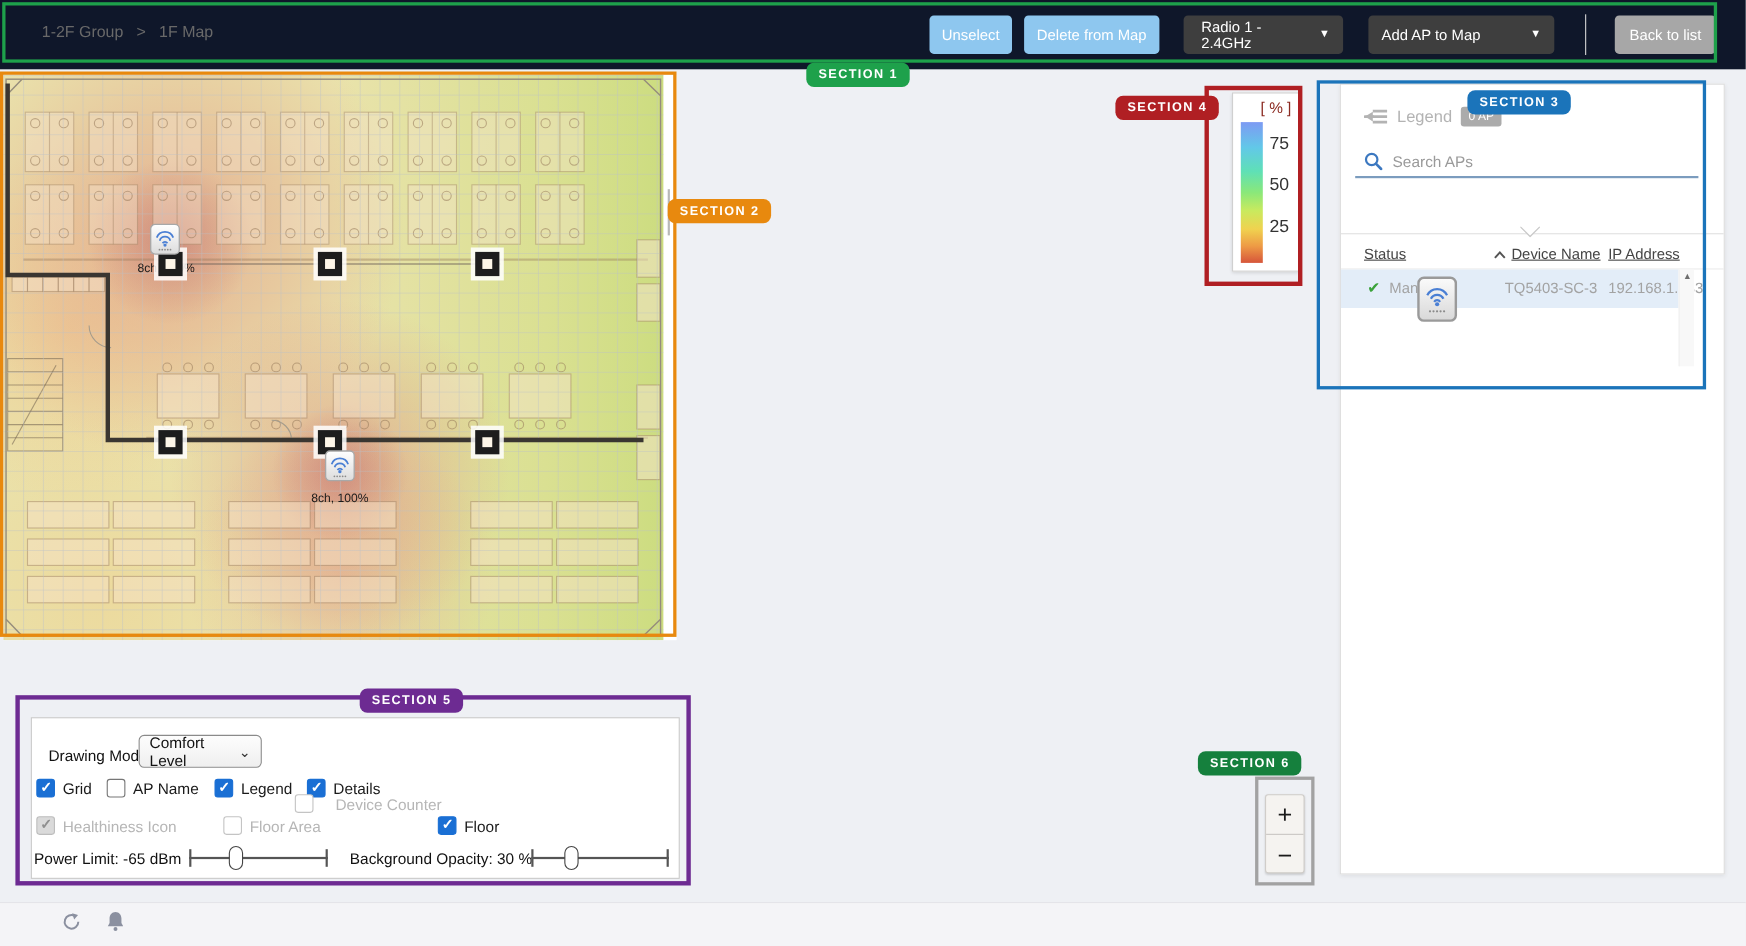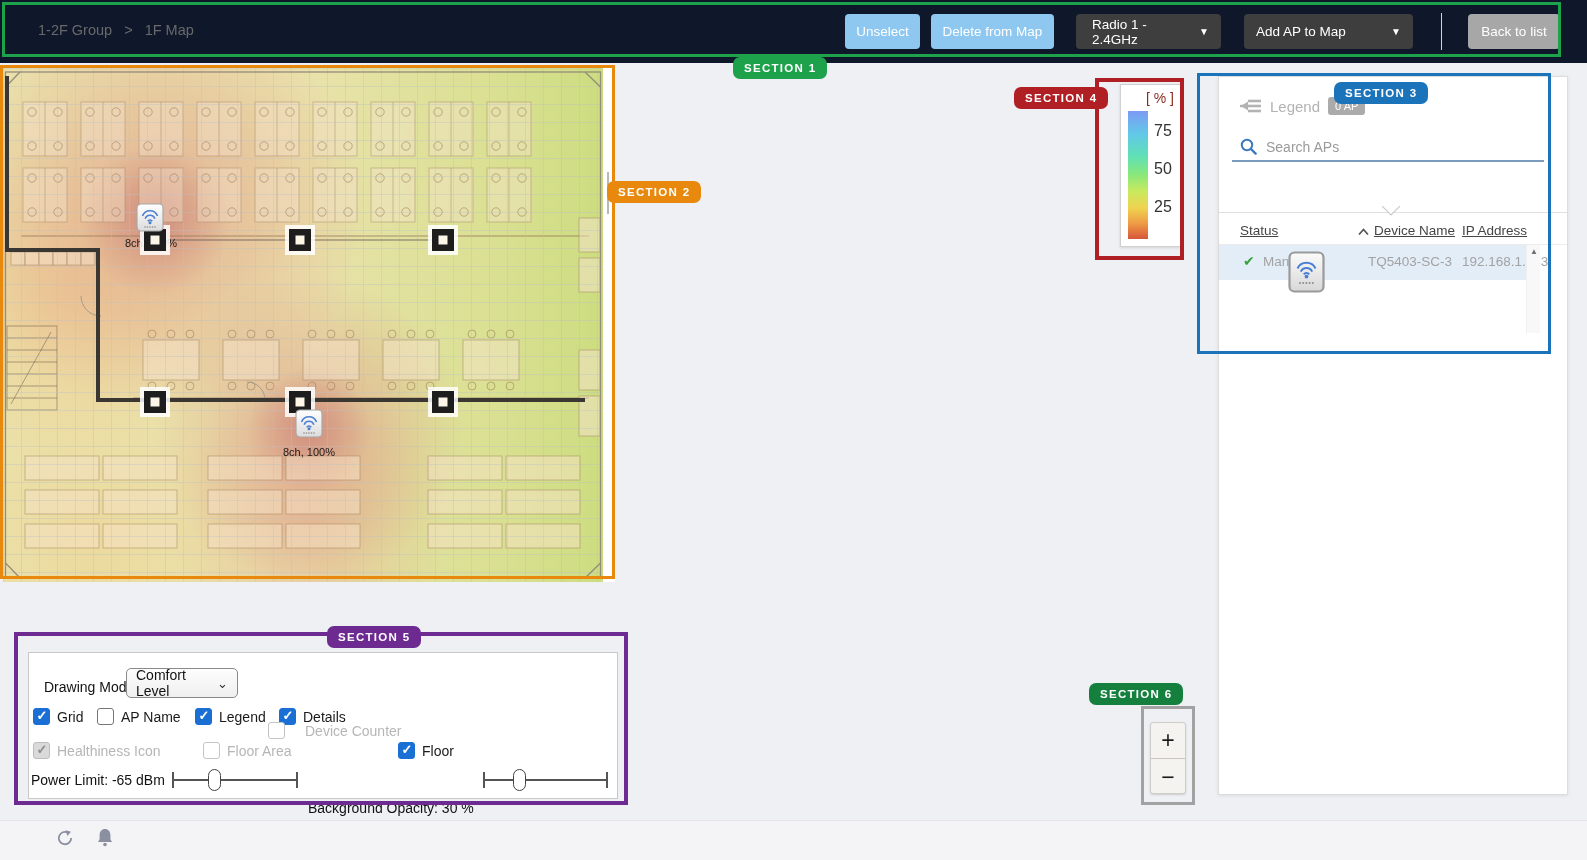--- a/index.html
+++ b/index.html
@@ -431,21 +431,21 @@
     <span>Floor</span>
   </label>
 
 <div class="ctl-label" style="left:31px;top:772px;">Power Limit: -65 dBm</div>
 <div class="slider" style="left:172px;top:772px;width:126px;">
   <div class="track"></div>
   <div class="tick" style="left:0;"></div>
   <div class="tick" style="right:0;"></div>
   <div class="handle" style="left:36px;"></div>
 </div>
-<div class="ctl-label" style="left:308px;top:772px;margin-top:28px;">Background Opacity: 30 %</div>
+<div class="ctl-label" style="left:318px;top:772px;">Background Opacity: 30 %</div>
 <div class="slider" style="left:483px;top:772px;width:125px;">
   <div class="track"></div>
   <div class="tick" style="left:0;"></div>
   <div class="tick" style="right:0;"></div>
   <div class="handle" style="left:30px;"></div>
 </div>
 
 <div class="zoombox">
   <div class="zoombtn top">+</div>
   <div class="zoombtn">−</div>

